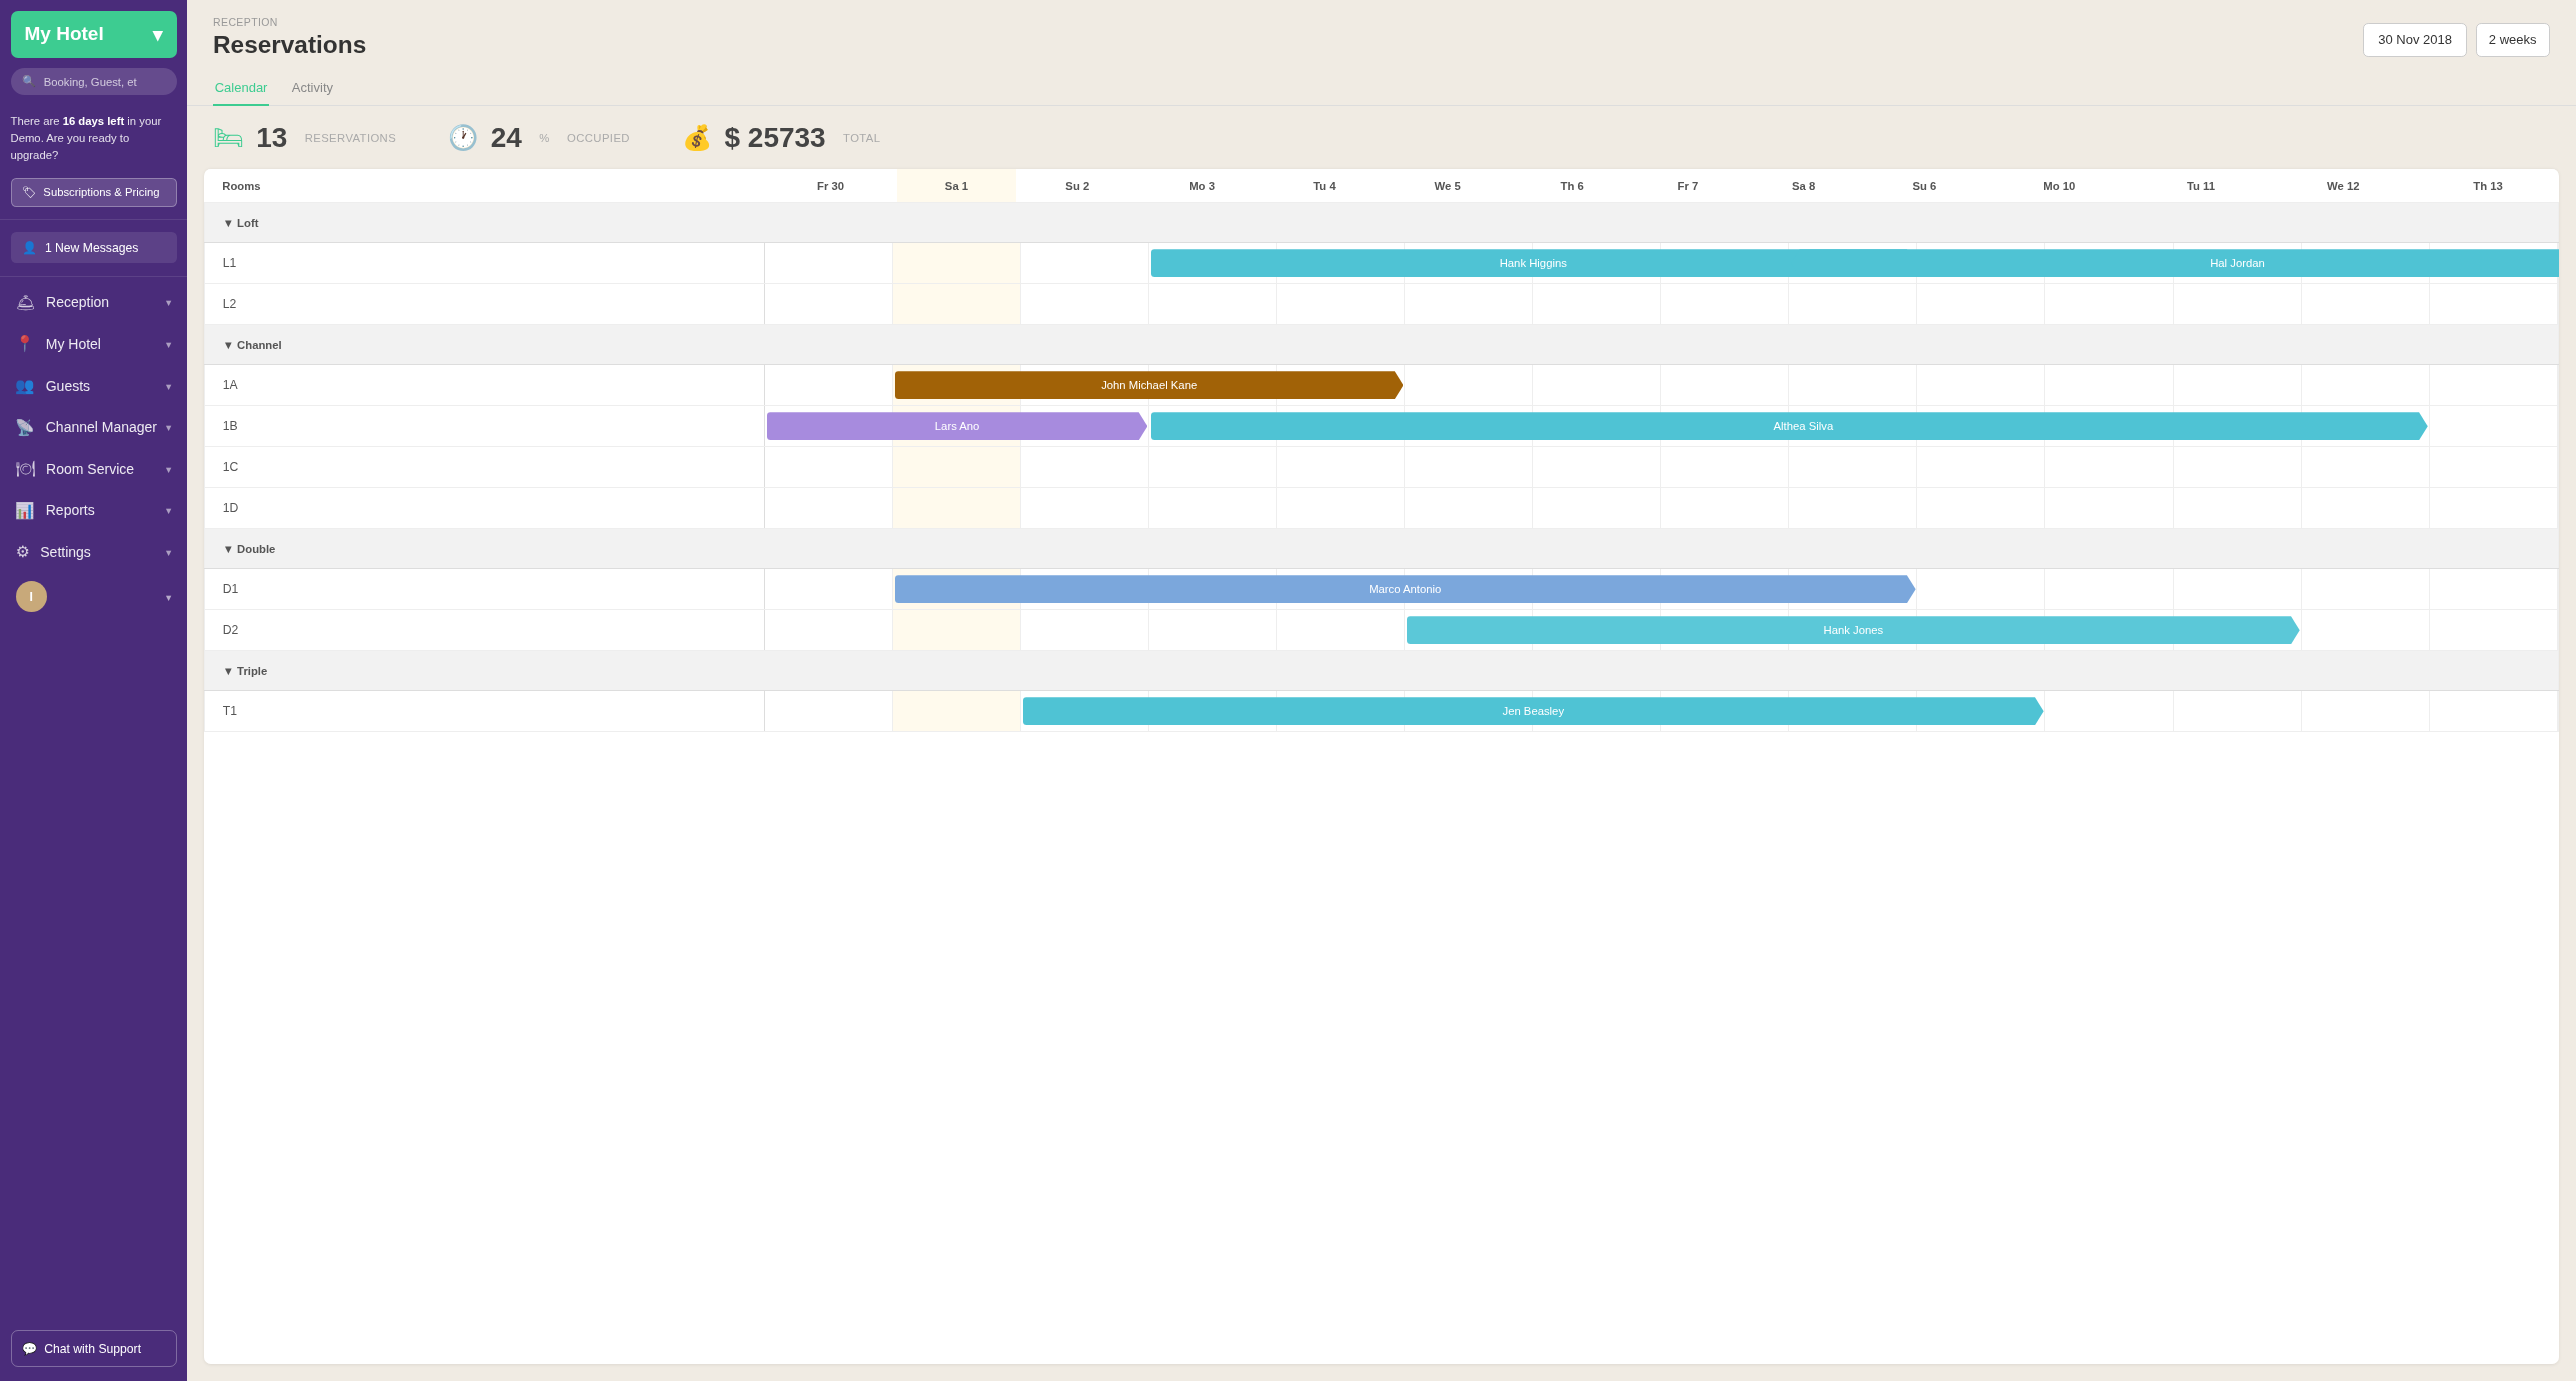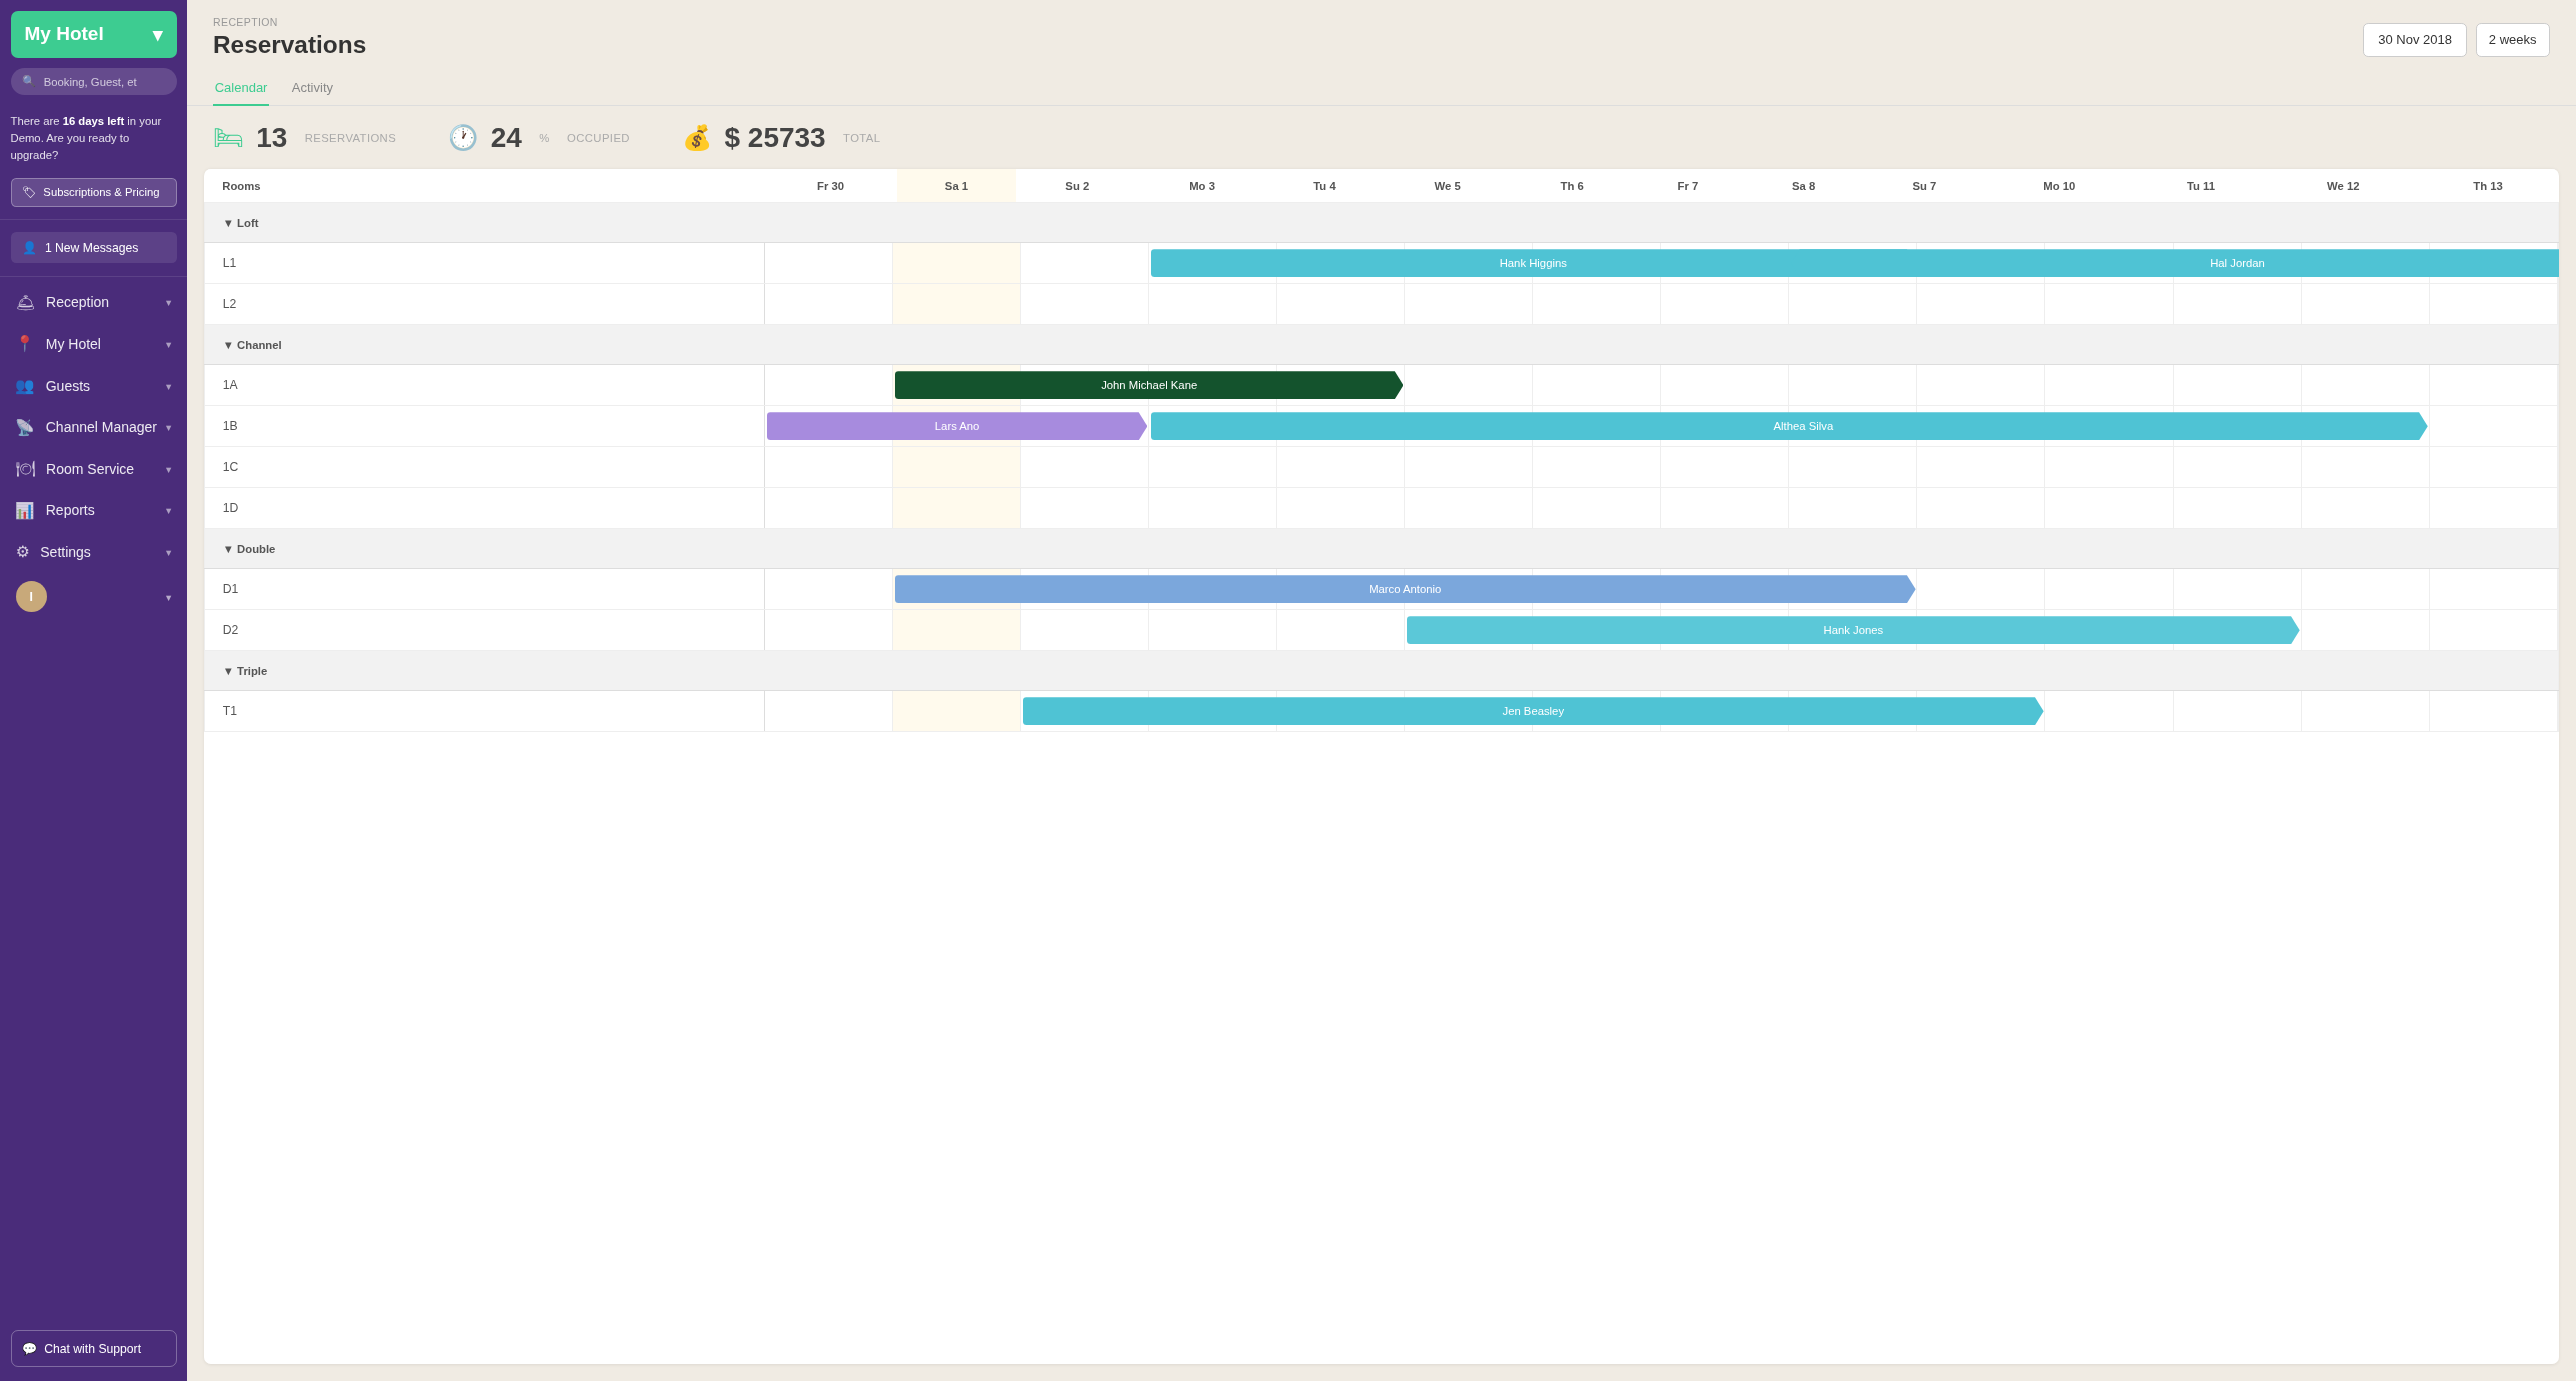--- a/index.html
+++ b/index.html
@@ -240,21 +240,21 @@
       justify-content: center;
       font-size: 11.3px;
       color: white;
       font-weight: 500;
       white-space: nowrap;
       overflow: hidden;
       z-index: 1;
       clip-path: polygon(0 0, calc(100% - 8.7px) 0, 100% 50%, calc(100% - 8.7px) 100%, 0 100%);
     }
     .bg-cyan { background: #4fc3d4; }
-    .bg-green { background: #14532d; }
+    .bg-green { background: #a16207; }
     .bg-purple { background: #a78bde; }
     .bg-blue { background: #7ba7dc; }
     .bg-ltcyan { background: #5bc8d8; }
 
     
     #calendar-container::-webkit-scrollbar { width: 7px; height: 7px; }
     #calendar-container::-webkit-scrollbar-track { background: #f1f1f1; }
     #calendar-container::-webkit-scrollbar-thumb { background: #ccc; border-radius: 3.5px; }
   </style>
 </head>
@@ -393,21 +393,21 @@
             <th class="rooms-col">Rooms</th>
             <th>Fr 30</th>
             <th style="background: rgb(255, 250, 237);">Sa 1</th>
             <th>Su 2</th>
             <th>Mo 3</th>
             <th>Tu 4</th>
             <th>We 5</th>
             <th>Th 6</th>
             <th>Fr 7</th>
             <th>Sa 8</th>
-            <th>Su 7</th>
+            <th>Su 6</th>
             <th>Mo 10</th>
             <th>Tu 11</th>
             <th>We 12</th>
             <th>Th 13</th>
           </tr>
         </thead>
       <tbody id="calendar-body">
           <tr class="group-header">
             <td colspan="15">▼ Loft</td>
           </tr>

